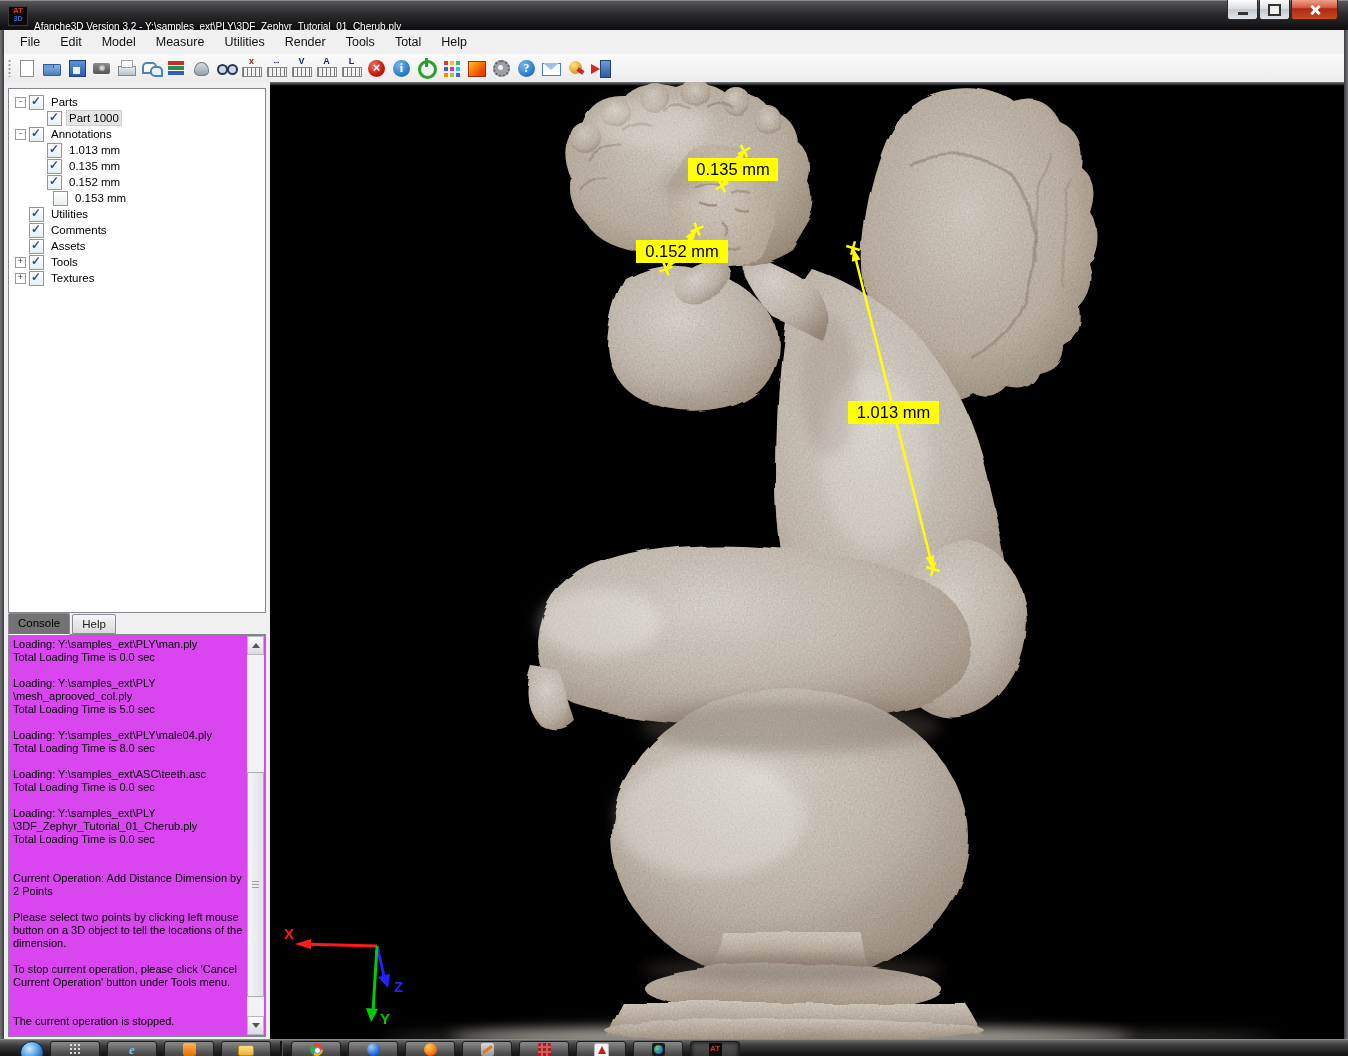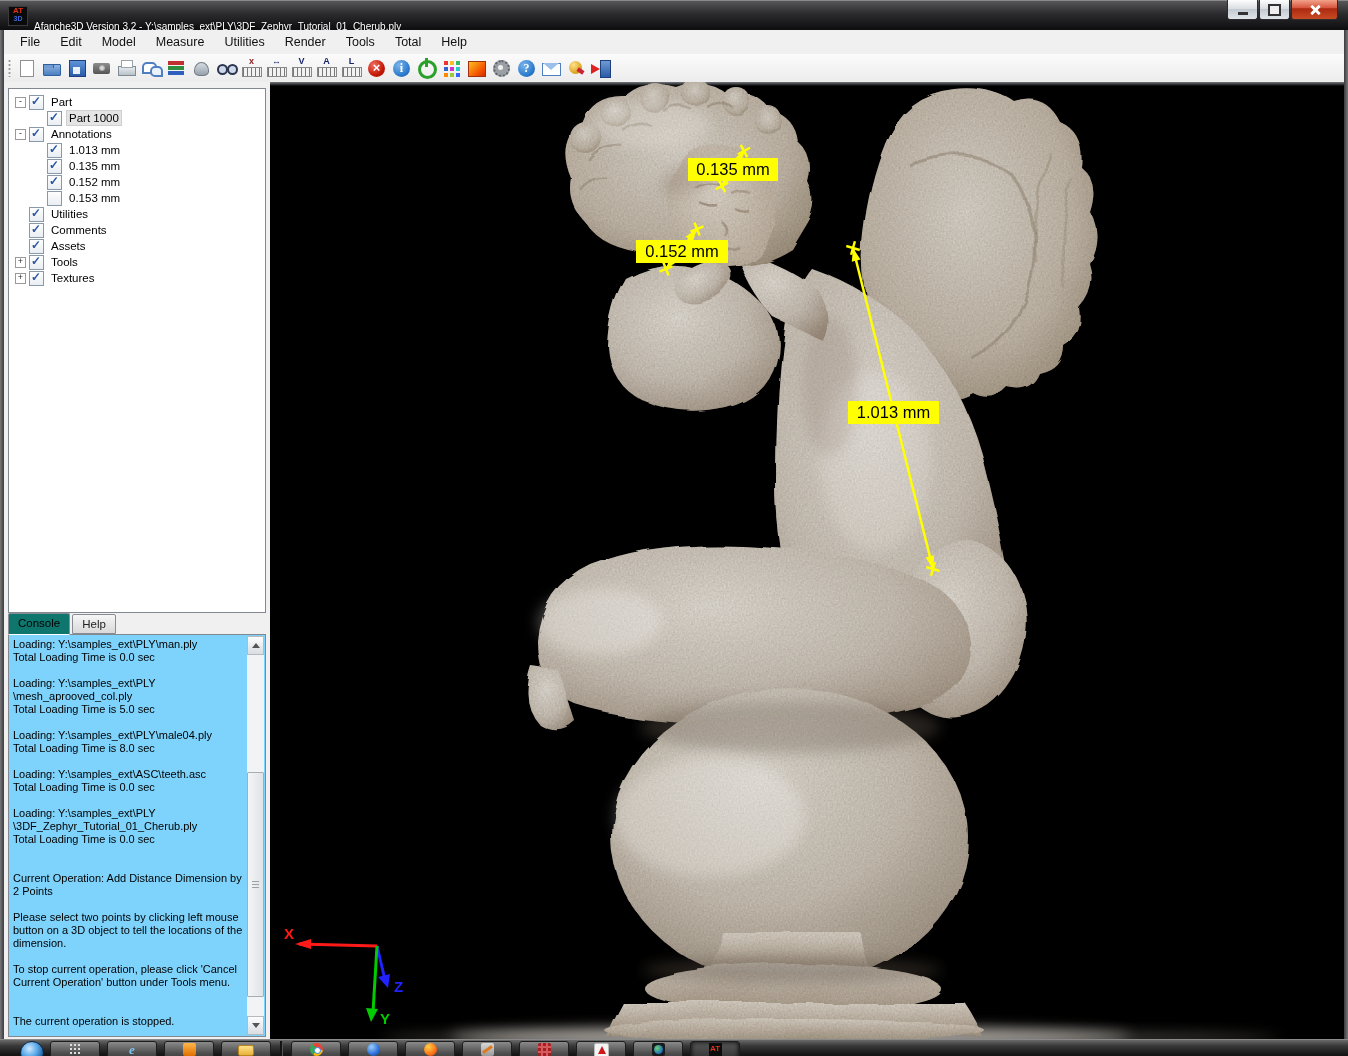--- a/index.html
+++ b/index.html
@@ -125,23 +125,23 @@
     background:linear-gradient(#fefefe,#e9eef3);position:relative;}
   .cb.checked::before{content:"✓";position:absolute;left:1px;top:-2px;font-size:12px;
     font-weight:bold;color:#2a54a0;}
   .tlabel{padding:0 3px;line-height:14px;white-space:nowrap;}
   .trow.selected .tlabel{background:#e4e4e4;border:1px solid #cfcfcf;padding:0 2px;}
 
   
   .tabs{position:absolute;left:4px;top:528px;height:24px;display:flex;align-items:flex-end;z-index:2;}
   .tab{font-size:11.5px;padding:3px 9px 3px;border:1px solid #898c95;margin-right:2px;
     border-radius:2px 2px 0 0;}
-  .tab.active{background:#0f766e;border-bottom:1px solid #fff;padding-bottom:5px;position:relative;top:1px;}
+  .tab.active{background:#737373;border-bottom:1px solid #fff;padding-bottom:5px;position:relative;top:1px;}
   .tab.inactive{background:linear-gradient(#f6f6f6,#d9d9d9);color:#222;}
-  .consolebox{position:absolute;left:4px;right:4px;top:552px;bottom:3px;background:#7dd3fc;
+  .consolebox{position:absolute;left:4px;right:4px;top:552px;bottom:3px;background:#d946ef;
     border:1px solid #828790;}
   .console-text{position:absolute;left:4px;right:20px;top:3px;bottom:2px;overflow:hidden;
     font-size:11px;line-height:13px;white-space:pre-wrap;color:#000;}
   .vscroll{position:absolute;top:1px;bottom:1px;right:1px;width:17px;background:#f2f3f5;}
   .sb-btn{position:absolute;left:0;right:0;height:17px;background:linear-gradient(#fdfdfd,#d9dde2);
     border:1px solid #b5bac0;display:flex;align-items:center;justify-content:center;}
   .sb-up{top:0;} .sb-down{bottom:0;}
   .sb-arrow{width:0;height:0;border-left:4px solid transparent;border-right:4px solid transparent;}
   .sb-up .sb-arrow{border-bottom:5px solid #555;}
   .sb-down .sb-arrow{border-top:5px solid #555;}
@@ -261,21 +261,21 @@
         <span class="ti icon-exit"></span>
       </div>
 
     <div class="main">
 
       <div class="leftpanel">
         <div class="treebox">
             <div class="trow" style="padding-left: 6px;">
               <span class="exp">-</span>
               <span class="cb checked"></span>
-              <span class="tlabel">Part</span>
+              <span class="tlabel">Parts</span>
             </div>
             <div class="trow selected" style="padding-left: 24px;">
               <span class="exp none"></span>
               <span class="cb checked"></span>
               <span class="tlabel">Part 1000</span>
             </div>
             <div class="trow" style="padding-left: 6px;">
               <span class="exp">-</span>
               <span class="cb checked"></span>
               <span class="tlabel">Annotations</span>
@@ -288,21 +288,21 @@
             <div class="trow" style="padding-left: 24px;">
               <span class="exp none"></span>
               <span class="cb checked"></span>
               <span class="tlabel">0.135 mm</span>
             </div>
             <div class="trow" style="padding-left: 24px;">
               <span class="exp none"></span>
               <span class="cb checked"></span>
               <span class="tlabel">0.152 mm</span>
             </div>
-            <div class="trow" style="padding-left: 24px;">
+            <div class="trow" style=" margin-left: 30px;">
               <span class="exp none"></span>
               <span class="cb"></span>
               <span class="tlabel">0.153 mm</span>
             </div>
             <div class="trow" style="padding-left: 6px;">
               <span class="exp none"></span>
               <span class="cb checked"></span>
               <span class="tlabel">Utilities</span>
             </div>
             <div class="trow" style="padding-left: 6px;">

